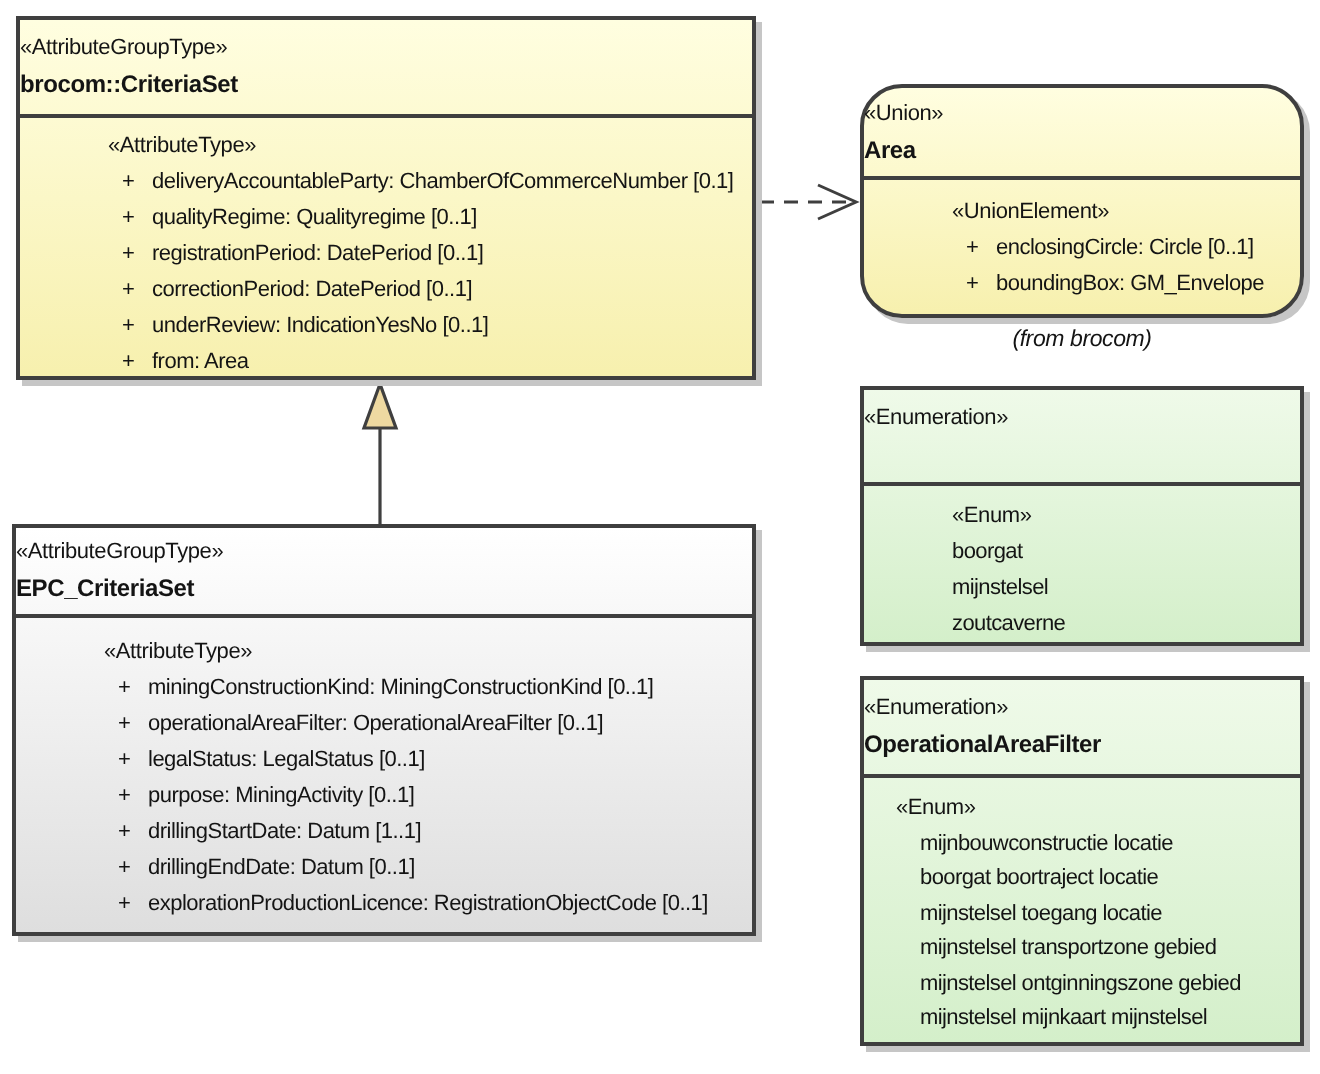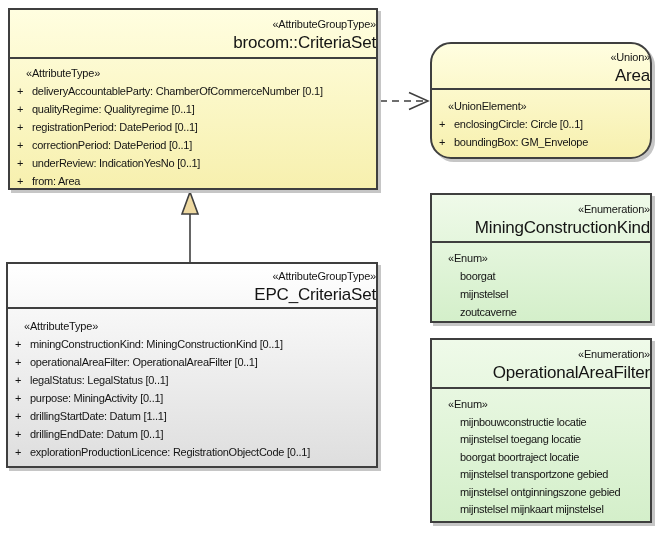--- a/index.html
+++ b/index.html
@@ -10,31 +10,31 @@
   .connectors{position:absolute;left:0;top:0;}
   .uml-box{
     position:absolute;box-sizing:border-box;
     border:2px solid #3f3f3f;
     box-shadow:3px 3px 0 #c6c6c6;
   }
   .fill-yellow{background:linear-gradient(180deg,#fffee0 0%,#f7f0ae 100%);}
   .fill-gray{background:linear-gradient(180deg,#ffffff 0%,#dedede 100%);}
   .fill-green{background:linear-gradient(180deg,#effae9 0%,#d4efca 100%);}
   .hdr{
-    box-sizing:border-box;text-align:right;
+    box-sizing:border-box;text-align:left;
     border-bottom:2px solid #3f3f3f;padding-top:6px;
   }
   .stereo{font-size:11px;line-height:17px;letter-spacing:-0.2px;}
-  .cname{font-size:17px;line-height:19px;font-weight:normal;letter-spacing:-0.2px;margin-left:18px;}
+  .cname{font-size:12px;line-height:19px;font-weight:bold;letter-spacing:-0.2px;}
   .bodysec{box-sizing:border-box;}
   .section-label{font-size:11px;padding-left:16px;letter-spacing:-0.2px;}
   .attr-row{display:flex;font-size:11px;letter-spacing:-0.25px;white-space:nowrap;}
   .attr-row .vis{flex:none;width:22px;padding-left:7px;box-sizing:border-box;}
   .enum-row{font-size:11px;padding-left:28px;letter-spacing:-0.3px;white-space:nowrap;}
-  .lh18{line-height:18px;} .lh17{line-height:17.5px;}
+  .lh18{line-height:18px;padding-left:44px;} .lh17{line-height:17.5px;}
   .note-text{
     position:absolute;text-align:center;font-size:11.5px;font-style:italic;
     letter-spacing:-0.2px;color:#141414;
   }
 </style>
 </head>
 <body>
 
 <div class="canvas">
 
@@ -95,20 +95,21 @@
       <div class="attr-row lh18">
         <span class="vis">+</span>
         <span>enclosingCircle: Circle [0..1]</span>
       </div>
       <div class="attr-row lh18">
         <span class="vis">+</span>
         <span>boundingBox: GM_Envelope</span>
       </div>
     </div>
   </div>
+  <div class="note-text" style="left:430px;top:164px;width:222px;">(from brocom)</div>
 
   <div class="uml-box fill-gray" style="left:6px;top:262px;width:372px;height:206px;">
     <div class="hdr" style="height:45px;padding-top:4px;">
       <div class="stereo">«AttributeGroupType»</div>
       <div class="cname">EPC_CriteriaSet</div>
     </div>
     <div class="bodysec" style="padding-top:8px;">
       <div class="section-label lh18">«AttributeType»</div>
       <div class="attr-row lh18">
         <span class="vis">+</span>
@@ -137,39 +138,38 @@
       <div class="attr-row lh18">
         <span class="vis">+</span>
         <span>explorationProductionLicence: RegistrationObjectCode [0..1]</span>
       </div>
     </div>
   </div>
 
   <div class="uml-box fill-green" style="left:430px;top:193px;width:222px;height:130px;">
     <div class="hdr" style="height:48px;">
       <div class="stereo">«Enumeration»</div>
-      <div class="cname">MiningConstructionKind</div>
     </div>
     <div class="bodysec" style="padding-top:6px;">
       <div class="section-label lh18">«Enum»</div>
       <div class="enum-row lh18">boorgat</div>
       <div class="enum-row lh18">mijnstelsel</div>
       <div class="enum-row lh18">zoutcaverne</div>
     </div>
   </div>
 
   <div class="uml-box fill-green" style="left:430px;top:338px;width:222px;height:185px;">
     <div class="hdr" style="height:49px;">
       <div class="stereo">«Enumeration»</div>
       <div class="cname">OperationalAreaFilter</div>
     </div>
     <div class="bodysec" style="padding-top:7px;">
       <div class="section-label lh17">«Enum»</div>
       <div class="enum-row lh17">mijnbouwconstructie locatie</div>
+      <div class="enum-row lh17">boorgat boortraject locatie</div>
       <div class="enum-row lh17">mijnstelsel toegang locatie</div>
-      <div class="enum-row lh17">boorgat boortraject locatie</div>
       <div class="enum-row lh17">mijnstelsel transportzone gebied</div>
       <div class="enum-row lh17">mijnstelsel ontginningszone gebied</div>
       <div class="enum-row lh17">mijnstelsel mijnkaart mijnstelsel</div>
     </div>
   </div>
 
 </div>
 
 </body></html>

